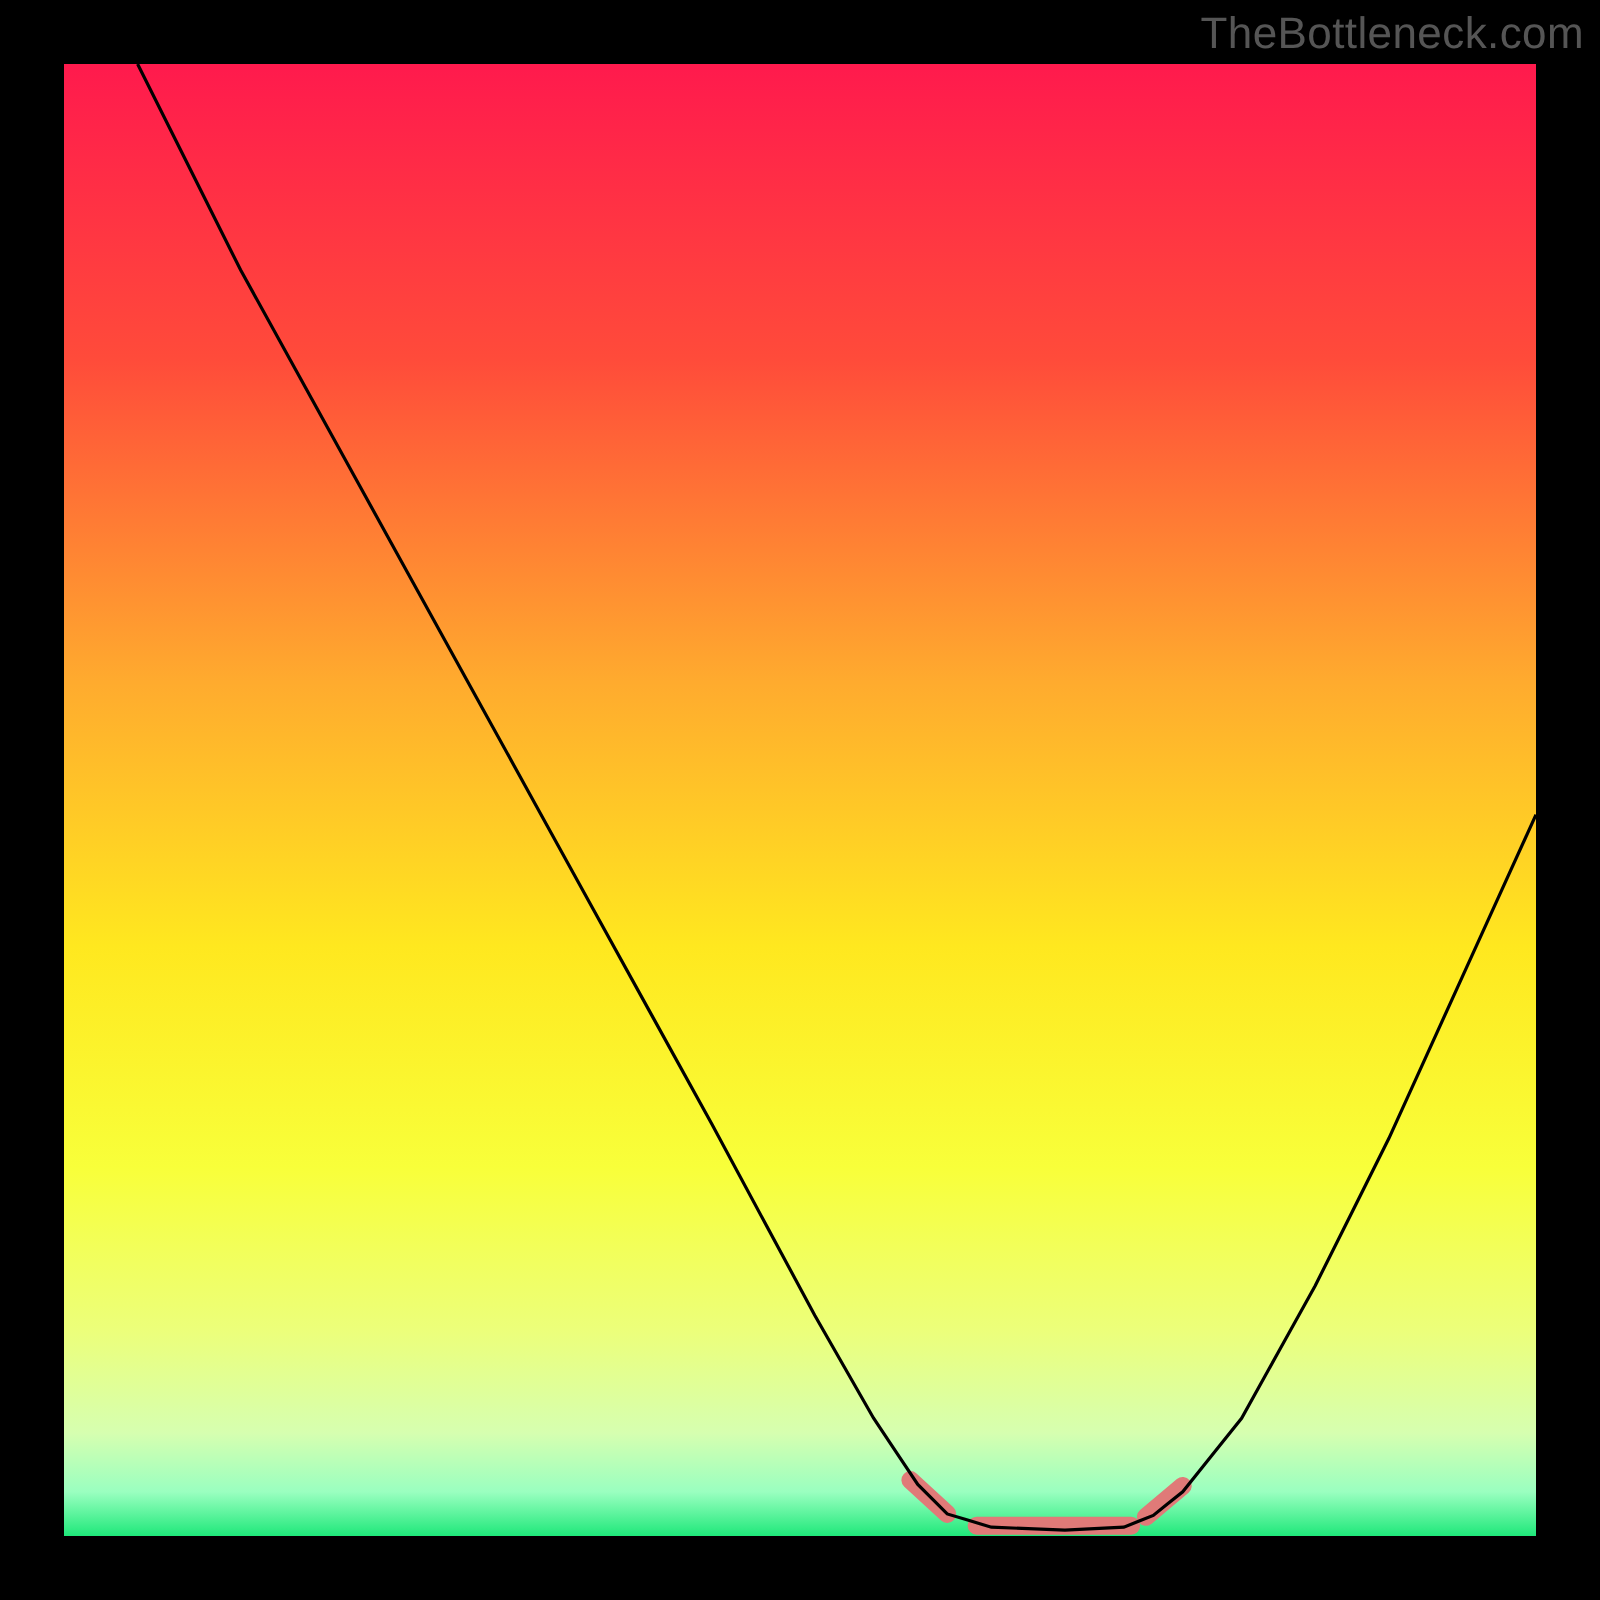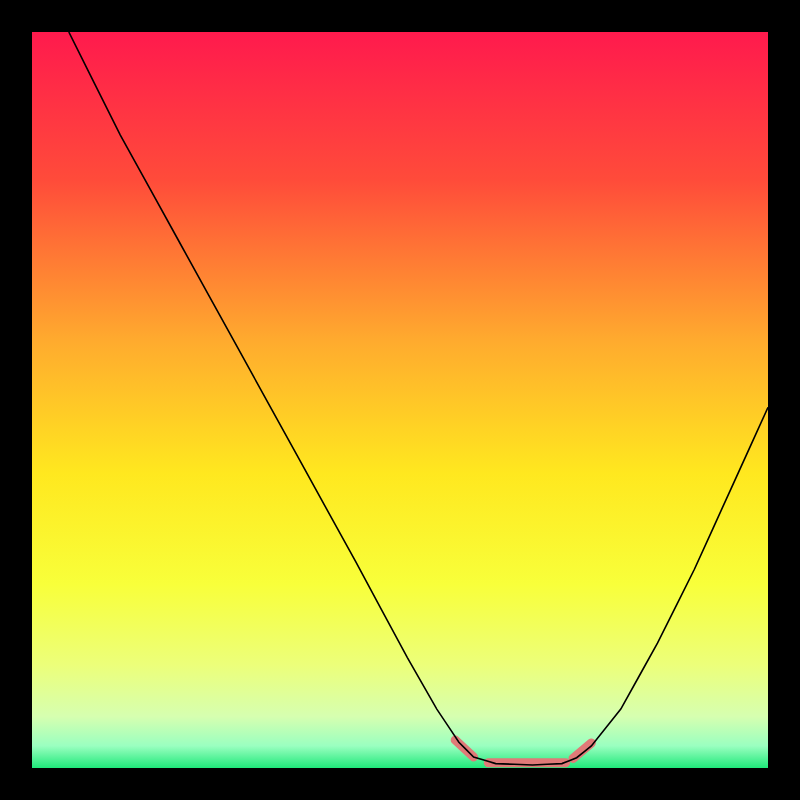--- a/index.html
+++ b/index.html
@@ -35,20 +35,21 @@
     height: 736px;
   }
   svg {
     display: block;
   }
 </style>
 </head>
 <body>
 
 <div class="chart-container">
+  <div class="attribution">TheBottleneck.com</div>
 
   <div class="plot-area">
     <svg id="chart-svg" width="736" height="736" viewBox="0 0 736 736">
       <defs>
         <linearGradient id="bg-grad" x1="0" y1="0" x2="0" y2="1">
             <stop offset="0%" stop-color="#ff1a4d"></stop>
             <stop offset="20%" stop-color="#ff4b3a"></stop>
             <stop offset="42%" stop-color="#ffab2e"></stop>
             <stop offset="60%" stop-color="#ffe81f"></stop>
             <stop offset="75%" stop-color="#f8ff3a"></stop>

